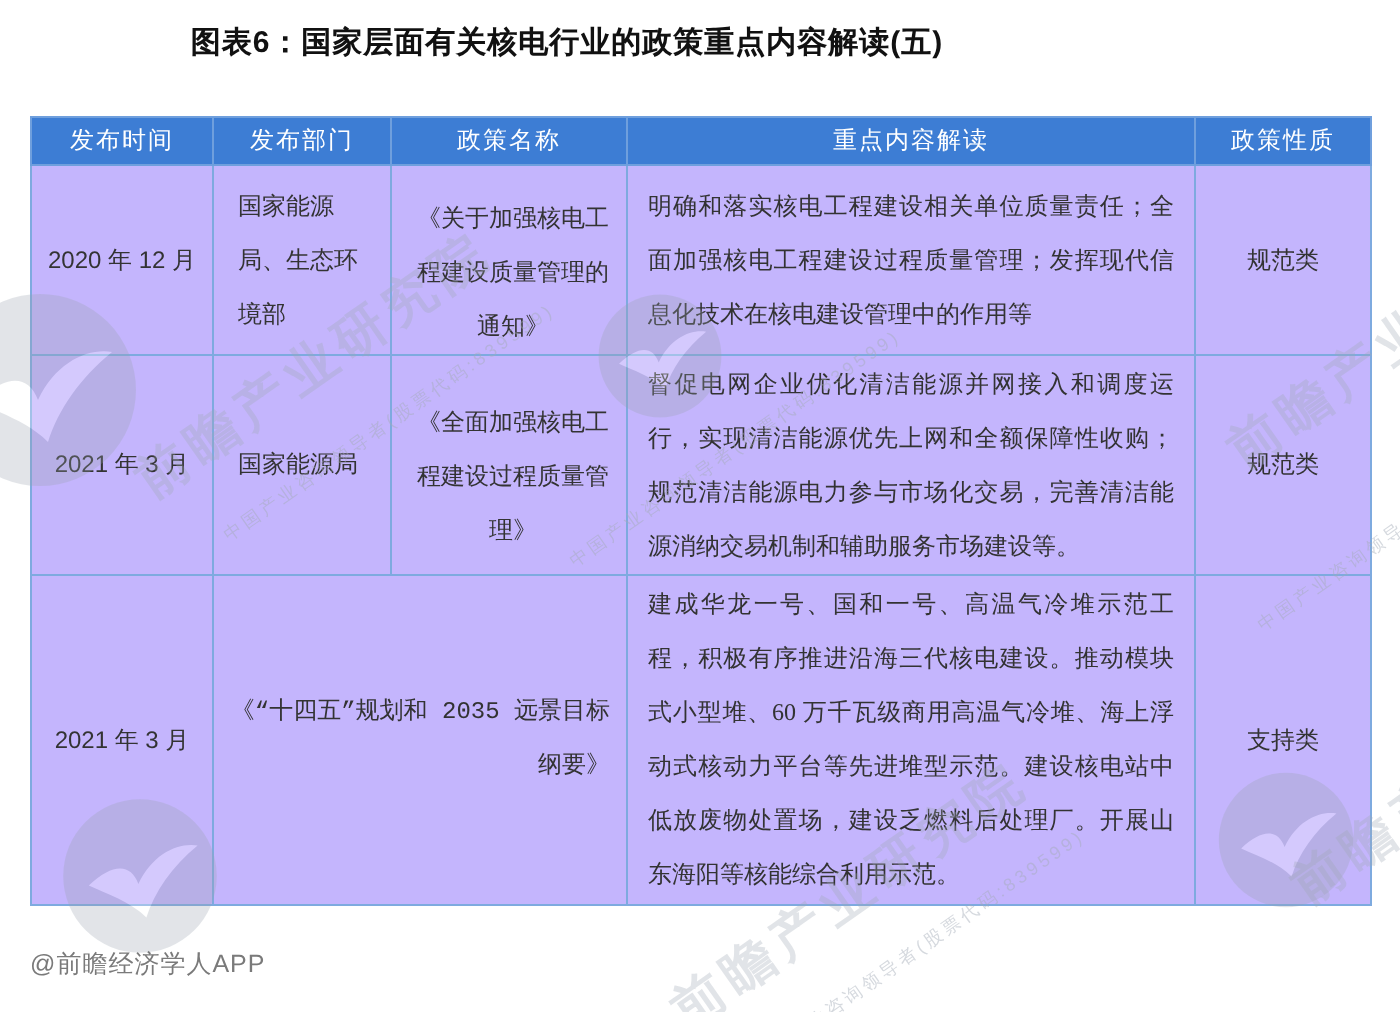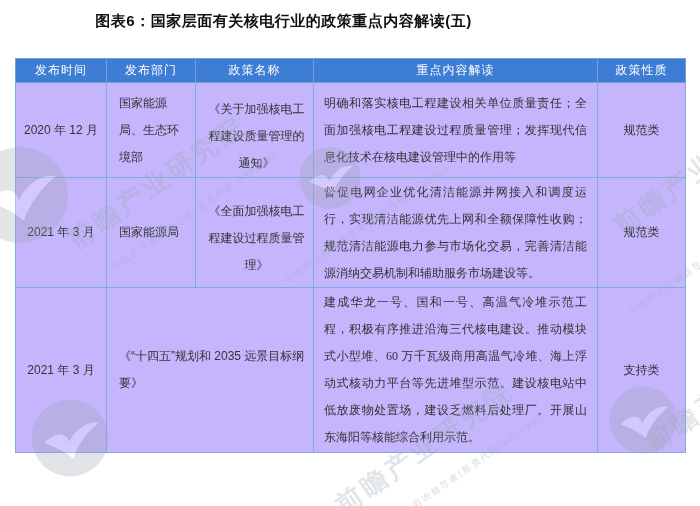--- a/index.html
+++ b/index.html
@@ -49,21 +49,21 @@
     color: #333;
     vertical-align: middle;
     line-height: 27px;
   }
   tr.r1 { height: 95px; }
   tr.r2 { height: 110px; }
   tr.r3 { height: 165px; }
   td.c-date   { text-align: center; white-space: nowrap; padding: 0 2px; }
   td.c-dept   { text-align: left; padding: 0 6px 0 12px; }
   td.c-policy { text-align: center; padding: 12px 6px 0 10px; }
-  td.c-policy-merged { text-align: left; padding: 0 8px 0 12px; }
+  td.c-policy-merged { text-align: right; padding: 0 8px 0 0; font-family: Liberation Mono, monospace; }
   td.c-content{ text-align: justify; padding: 0 10px; font-family: Liberation Serif, serif; }
   td.c-nature { text-align: center; padding: 0 4px; }
   .page-footer {
     position: absolute;
     left: 15px; top: 474px; width: 670px;
     display: flex;
     justify-content: space-between;
     align-items: baseline;
     font-size: 12.5px;
   }
@@ -135,20 +135,21 @@
     <tr class="r3">
       <td class="c-date">2021 年 3 月</td>
       <td class="c-policy-merged" colspan="2">《“十四五”规划和 2035 远景目标纲要》</td>
       <td class="c-content">建成华龙一号、国和一号、高温气冷堆示范工程，积极有序推进沿海三代核电建设。推动模块式小型堆、60 万千瓦级商用高温气冷堆、海上浮动式核动力平台等先进堆型示范。建设核电站中低放废物处置场，建设乏燃料后处理厂。开展山东海阳等核能综合利用示范。</td>
       <td class="c-nature">支持类</td>
     </tr>
   </tbody>
 </table>
 
 <div class="page-footer">
+  <span class="footer-credit">@前瞻经济学人APP</span>
 </div>
 
 <div class="wm-layer">
 
   <svg class="wm-logo" style="left:-30px; top:145px;" width="100" height="100" viewBox="0 0 100 100">
     <circle cx="50" cy="50" r="48" fill="#99a2ae"></circle>
     <path d="M18 56 C33 42, 44 42, 49 55 C58 36, 74 29, 86 31 C70 44, 59 60, 54 76 C44 66, 29 61, 18 56 Z" fill="#ffffff"></path>
   </svg>
   <div class="wm-text" style="left:52px; top:165px;">前瞻产业研究院</div>
   <div class="wm-sub" style="left:95px; top:205px;">中国产业咨询领导者(股票代码:839599)</div>

